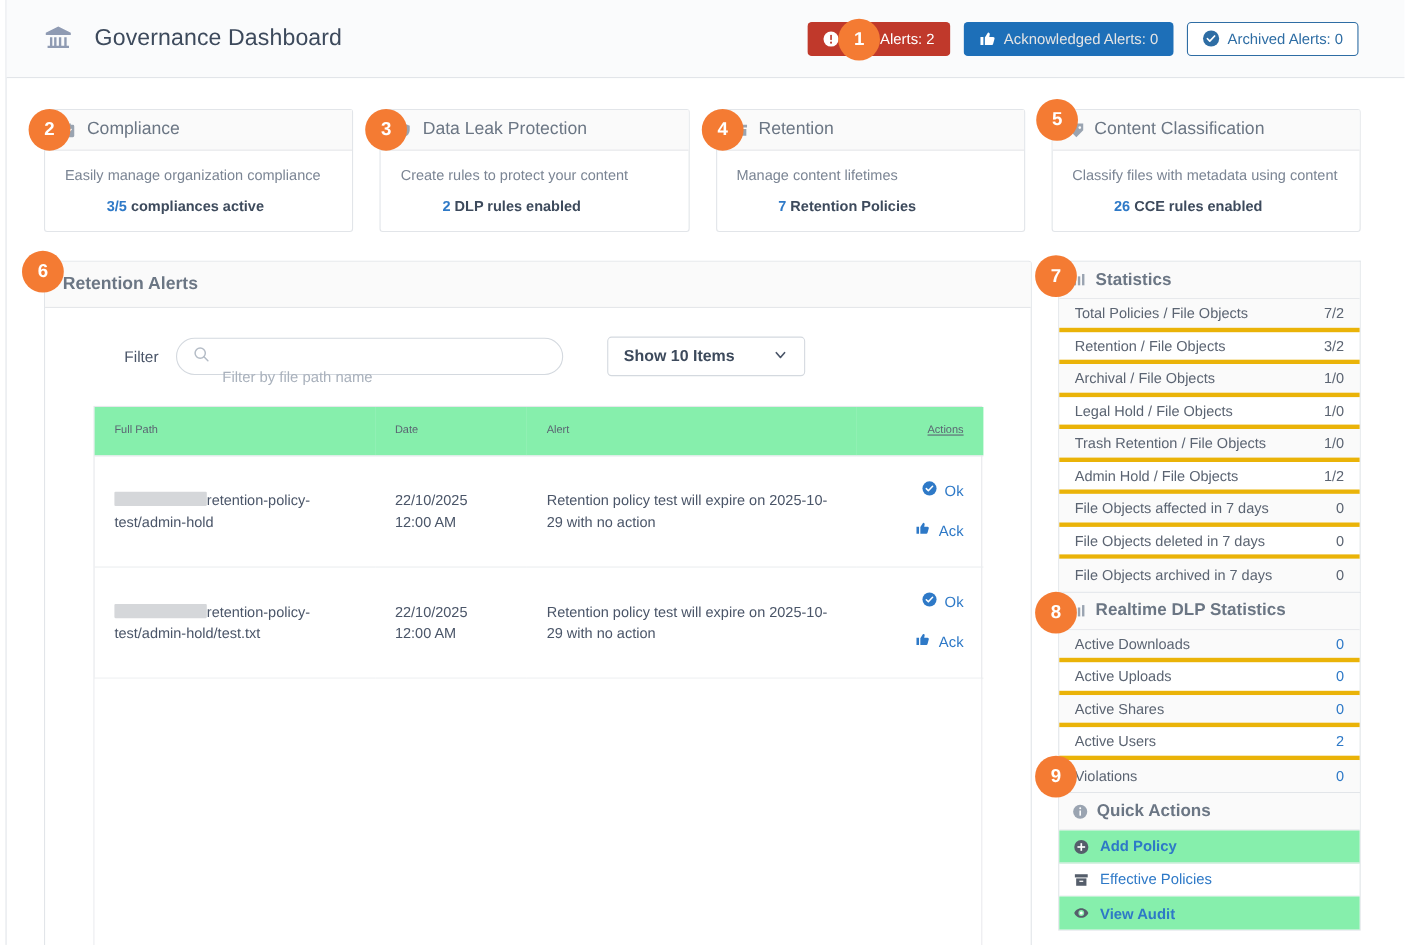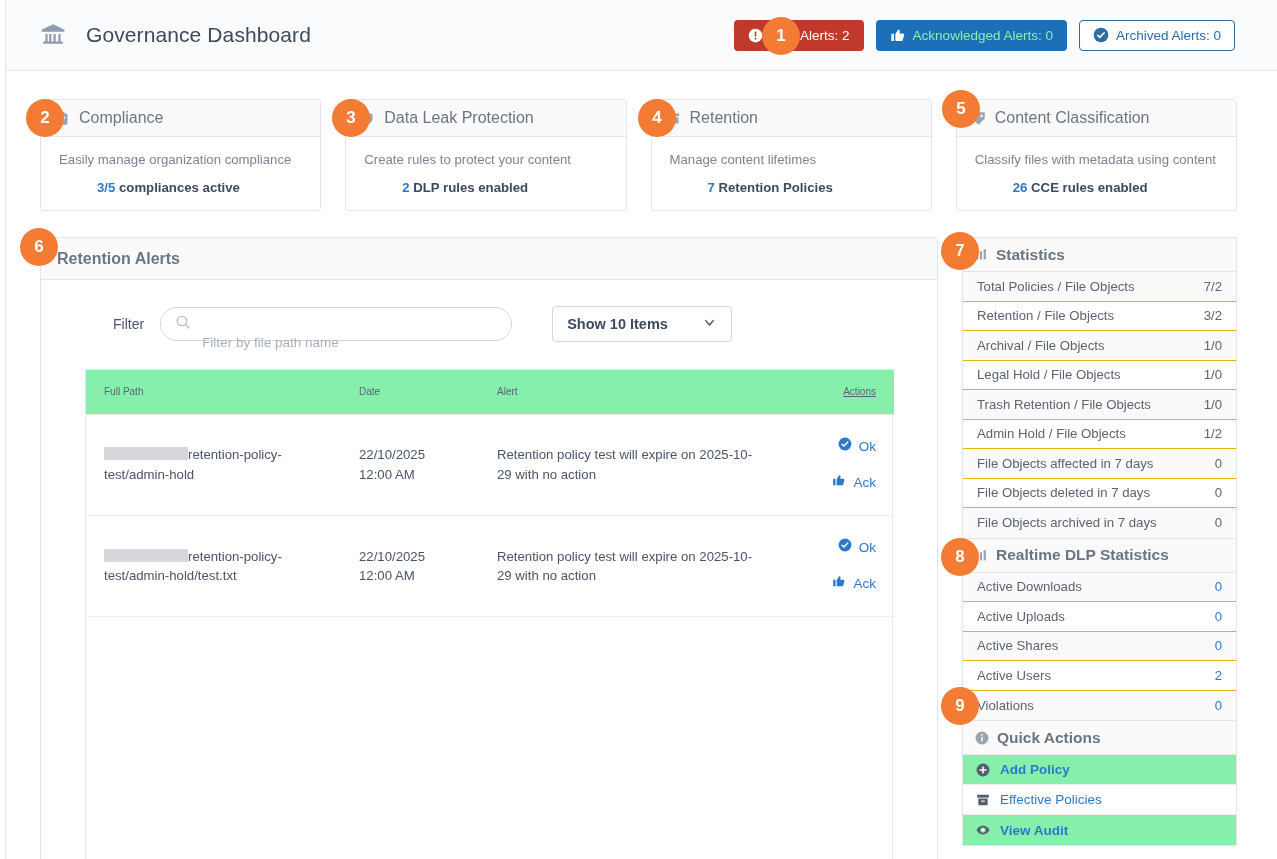--- a/index.html
+++ b/index.html
@@ -42,21 +42,21 @@
     margin-left: auto; display: flex; align-items: center;
     gap: 12px; padding-right: 42px;
   }
   .pill {
     display: inline-flex; align-items: center; gap: 7px;
     height: 31px; padding: 0 13px; border-radius: 4px;
     font-size: 13.5px; white-space: nowrap; cursor: pointer;
     border: 1px solid transparent;
   }
   .pill.danger { background: #c0392b; color: #fff; }
-  .pill.primary { background: #1d6fb8; color: #86efac; }
+  .pill.primary { background: #1d6fb8; color: #e5e5e5; }
   .pill.ghost { background: #fff; color: #2e6da4; border: 1px solid #2e6da4; }
   .pill svg { display:block; }
   
   .badge-num {
     position: absolute; width: 38px; height: 38px; border-radius: 50%;
     background: #f47b33; color: #fff;
     display: flex; align-items: center; justify-content: center;
     font-size: 17px; font-weight: 700; z-index: 40;
     font-family: "Liberation Sans", sans-serif;
   }
@@ -181,21 +181,21 @@
   .rpanel:last-child { border-bottom: 1px solid #e2e5e9; }
   .rpanel-head {
     height: 34px; background: #fafafa; border-bottom: 1px solid #e5e7ea;
     display: flex; align-items: center; gap: 8px; padding: 0 12px;
     font-size: 15.5px; font-weight: 700; color: #6b7684;
   }
   .rpanel-head .hicon { color: #9aa4b1; display: flex; }
   .stat-row {
     display: flex; align-items: center; justify-content: space-between;
     padding: 0 14px; height: 29.5px;
-    border-bottom: 1px solid #eab308;
+    border-bottom: 4px solid #eab308;
     font-size: 13.2px; color: #5b6472;
   }
   .stat-row:last-child { border-bottom: none; }
   .stat-row.alt { background: #fafafa; }
   .stat-val { color: #5b6472; }
   .dlp .stat-val { color: #2e79c7; }
   .qa-row {
     display: flex; align-items: center; gap: 10px;
     padding: 0 13px; height: 30px;
     border-bottom: 1px solid #eceef0;

